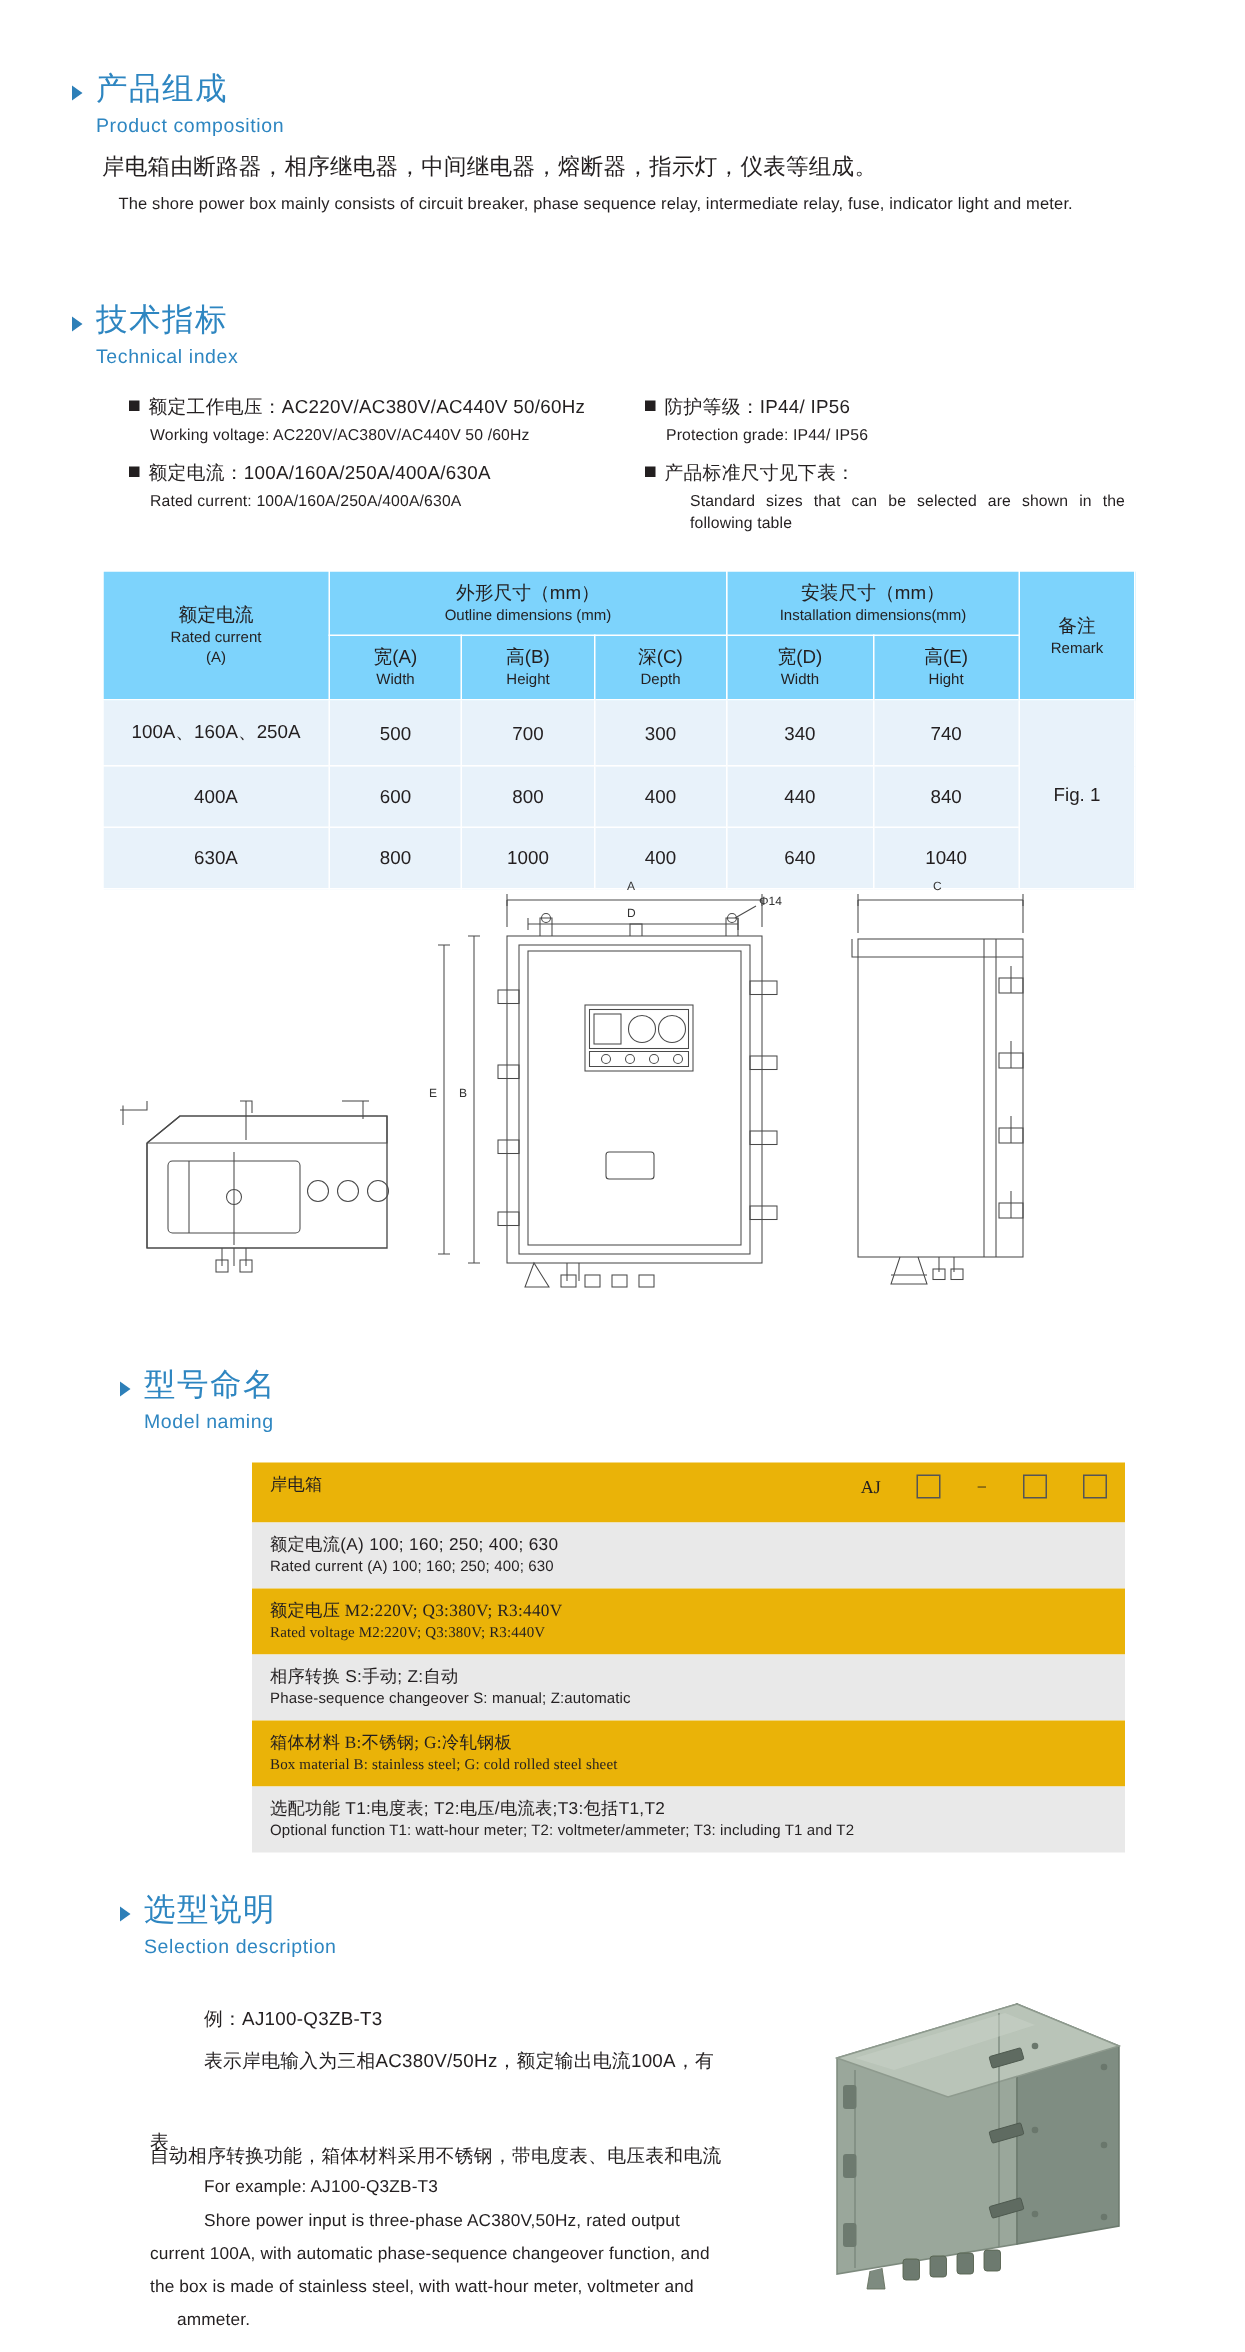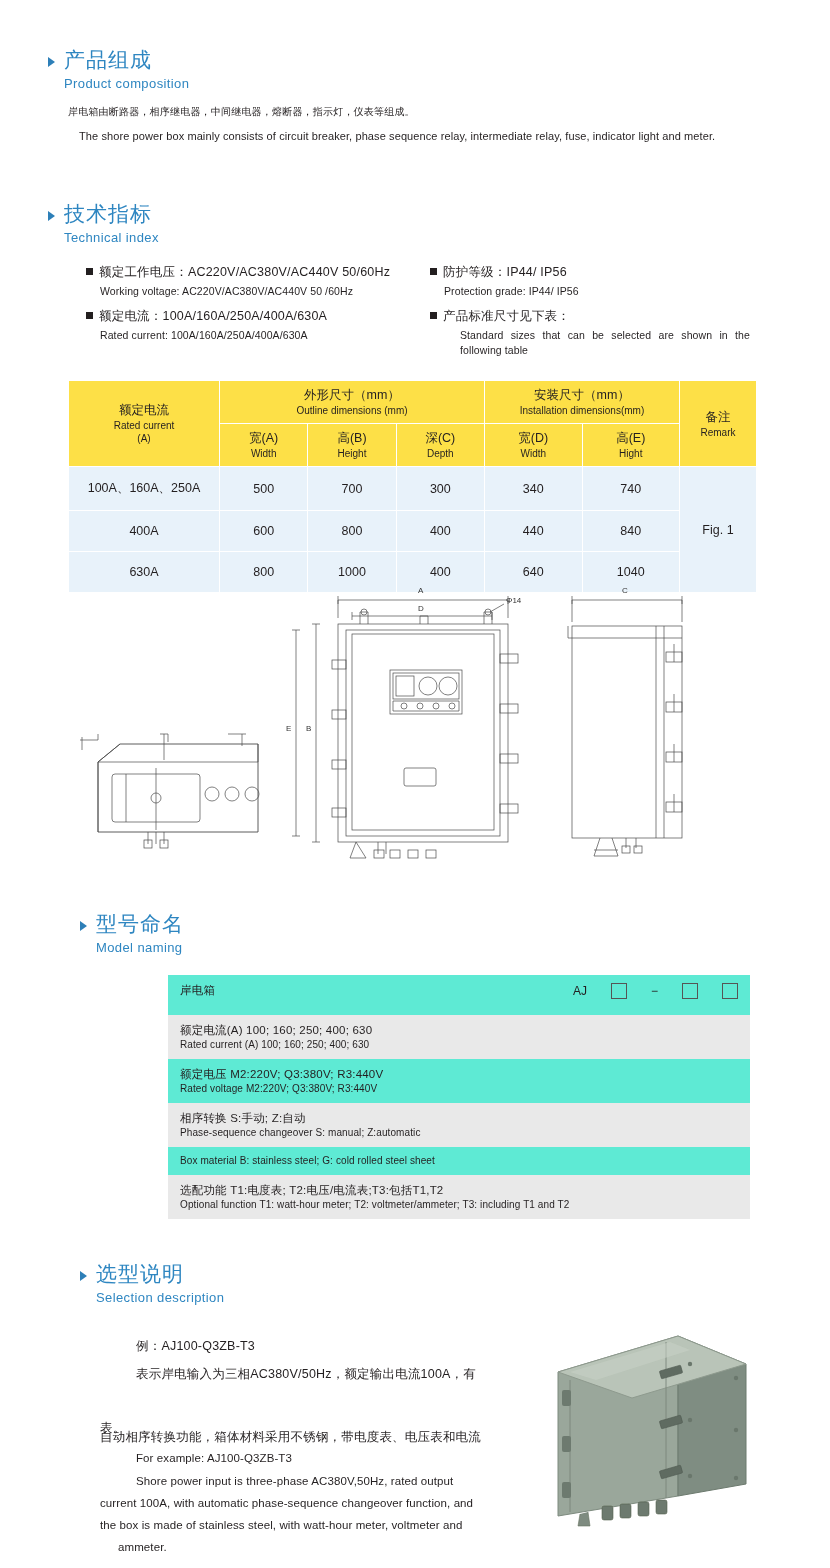--- a/index.html
+++ b/index.html
@@ -48,21 +48,21 @@
     font-size: 13px;
     color: #2e86c1;
     line-height: 20px;
     margin-top: 2px;
     letter-spacing: 0.4px;
   }
 
   
   .para-cn {
     position: absolute;
-    font-size: 10px;
+    font-size: 15px;
     color: #231f20;
     line-height: 18px;
     letter-spacing: 0.2px;
   }
   .para-en {
     position: absolute;
     font-size: 11px;
     color: #231f20;
     line-height: 16px;
     letter-spacing: 0.1px;
@@ -91,21 +91,21 @@
     table-layout: fixed;
   }
   .spec-table td, .spec-table th {
     border: 1px solid #ffffff;
     text-align: center;
     vertical-align: middle;
     font-weight: normal;
     color: #231f20;
   }
   .spec-table thead td {
-    background: #fde047;
+    background: #7dd3fc;
     padding: 6px 2px;
   }
   .spec-table tbody td {
     background: #e8f2fa;
     padding: 13px 2px;
   }
   .th-cn { font-size: 12.5px; display:block; line-height: 17px; }
   .th-en { font-size: 10px; display:block; line-height: 13px; }
   .cell-main { font-size: 12.5px; }
 
@@ -129,21 +129,21 @@
     left: 168px;
     top: 975px;
     width: 582px;
   }
   .model-row {
     position: relative;
     padding: 7px 10px 7px 12px;
     min-height: 28px;
     box-sizing: border-box;
   }
-  .model-row.light { background: #5eead4; }
+  .model-row.light { background: #eab308; font-family: Liberation Serif, serif; }
   .model-row.grey  { background: #e9e9e9; }
   .mr-cn { font-size: 11.5px; color: #231f20; line-height: 16px; letter-spacing:.2px;}
   .mr-en { font-size: 10px; color: #231f20; line-height: 14px; letter-spacing:.1px;}
   .model-codes {
     position: absolute;
     right: 12px;
     top: 8px;
     display: flex;
     align-items: center;
     gap: 24px;
@@ -451,20 +451,21 @@
       <div class="mr-cn">额定电压    M2:220V;  Q3:380V;  R3:440V</div>
       <div class="mr-en">Rated voltage   M2:220V;  Q3:380V;  R3:440V</div>
     </div>
 
     <div class="model-row grey">
       <div class="mr-cn">相序转换  S:手动; Z:自动</div>
       <div class="mr-en">Phase-sequence changeover  S: manual;  Z:automatic</div>
     </div>
 
     <div class="model-row light">
+      <div class="mr-cn">箱体材料      B:不锈钢;  G:冷轧钢板</div>
       <div class="mr-en">Box material    B: stainless steel;  G: cold rolled steel sheet</div>
     </div>
 
     <div class="model-row grey">
       <div class="mr-cn">选配功能        T1:电度表;  T2:电压/电流表;T3:包括T1,T2</div>
       <div class="mr-en">Optional function   T1: watt-hour meter; T2: voltmeter/ammeter; T3: including T1 and T2</div>
     </div>
   </div>
 
   <div class="section-head" style="left:80px; top:1262px;">

